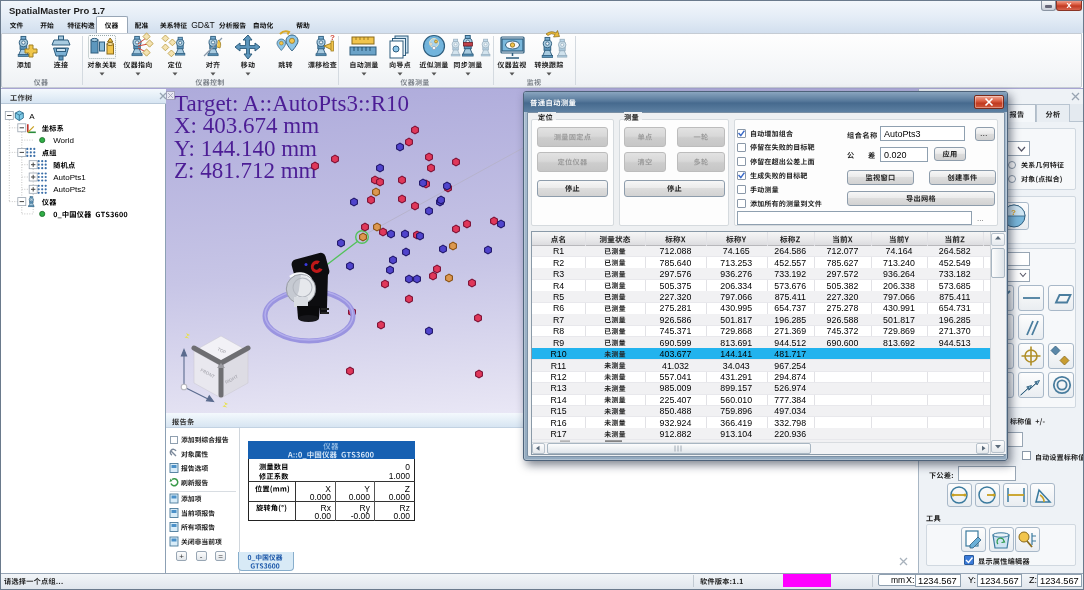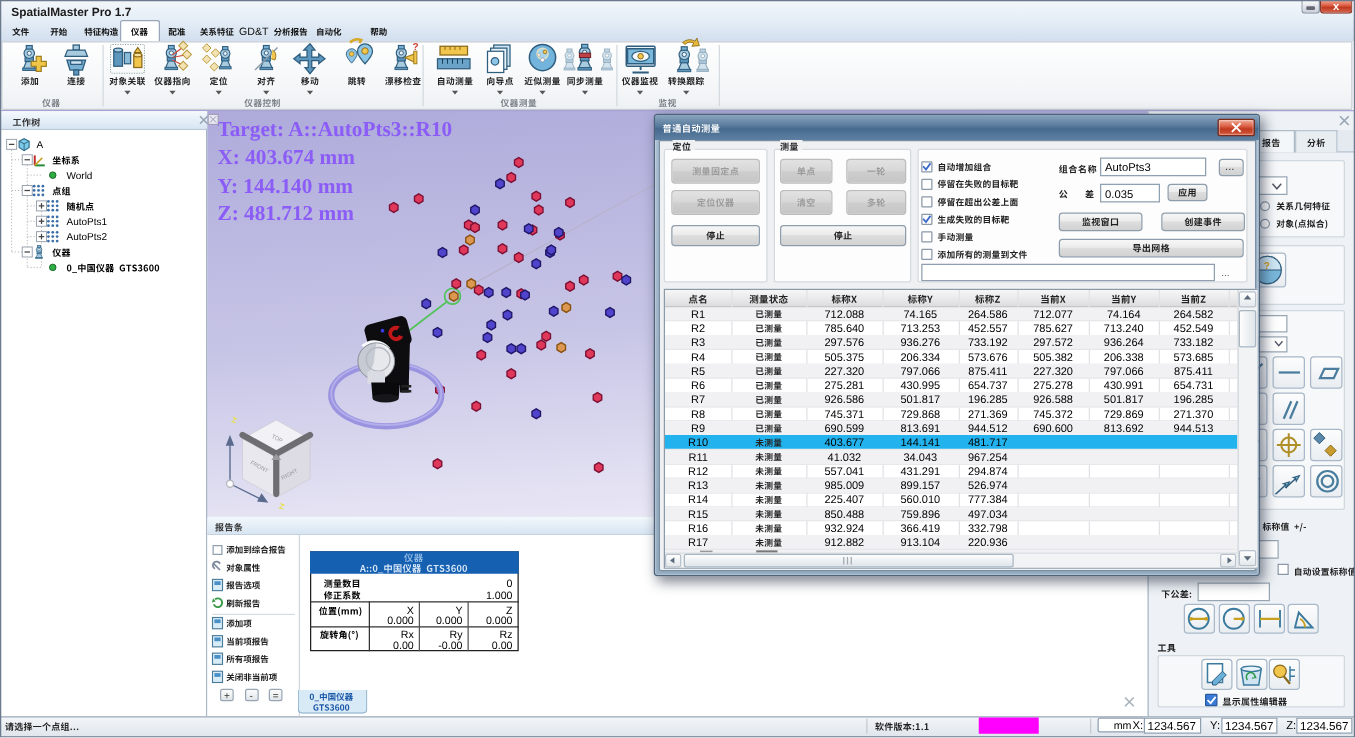--- a/index.html
+++ b/index.html
@@ -18,21 +18,21 @@
 <div style="position:absolute;left:1px;top:33px;width:1081px;height:55px;background:linear-gradient(#fefefe,#f4f6f8 70%,#eef1f4);border:1px solid #c5ccd4;border-radius:0 0 2px 2px"></div>
 <div style="position:absolute;left:82px;top:36px;width:1px;height:49px;background:#d4dae0"></div>
 <div style="position:absolute;left:338px;top:36px;width:1px;height:49px;background:#d4dae0"></div>
 <div style="position:absolute;left:493px;top:36px;width:1px;height:49px;background:#d4dae0"></div>
 <div style="position:absolute;left:575px;top:36px;width:1px;height:49px;background:#d4dae0"></div>
 <div style="position:absolute;left:0px;top:88px;width:1084px;height:3px;background:#a8a4d2"></div>
 <div style="position:absolute;left:88px;top:35px;width:28px;height:24px;border:1px dotted #9aa;border-radius:2px"></div>
 <div style="position:absolute;left:0;top:89px;width:166px;height:484px;background:#fff;border-right:1px solid #8ca0b4"></div>
 <div style="position:absolute;left:0;top:89px;width:166px;height:15px;background:linear-gradient(#f4f9fd,#d7e5f2);border-bottom:1px solid #b8c8d8"></div>
 <div style="position:absolute;left:166px;top:89px;width:752px;height:324px;background:linear-gradient(176deg,#aeabdb,#c7c5e6 52%,#e5e3f3 88%,#efedfa)"></div>
-<div style="position:absolute;left:174px;top:93px;font-family:'Liberation Serif',serif;font-weight:bold;font-size:17px;color:#8b5cf6;line-height:22.4px;letter-spacing:0px">Target: A::AutoPts3::R10<br>X: 403.674 mm<br>Y: 144.140 mm<br>Z: 481.712 mm</div>
+<div style="position:absolute;left:174px;top:93px;font-family:'Liberation Serif',serif;font-weight:normal;font-size:23px;color:#4c1d95;line-height:22.4px;letter-spacing:0px">Target: A::AutoPts3::R10<br>X: 403.674 mm<br>Y: 144.140 mm<br>Z: 481.712 mm</div>
 <div style="position:absolute;left:166px;top:413px;width:749px;height:160px;background:#fff;border-top:1px solid #9aa8b8"></div>
 <div style="position:absolute;left:166px;top:413px;width:749px;height:15px;background:linear-gradient(#f4f9fd,#d7e5f2);border-bottom:1px solid #c2d2e2"></div>
 <div style="position:absolute;left:166px;top:428px;width:74px;height:145px;background:#fff;border-right:1px solid #d0d6dc"></div>
 <div style="position:absolute;left:170px;top:435.5px;width:8px;height:8px;background:#fff;border:1px solid #90a0b0"></div>
 <div style="position:absolute;left:170px;top:491px;width:66px;height:1px;background:#d8dde2"></div>
 <div style="position:absolute;left:176.0px;top:551px;width:11px;height:10px;background:linear-gradient(#fcfcfc,#e2e6ea);border:1px solid #98a6b4;border-radius:2px;font-size:8px;text-align:center;line-height:9px;color:#333;font-family:'Liberation Sans'">+</div>
 <div style="position:absolute;left:195.5px;top:551px;width:11px;height:10px;background:linear-gradient(#fcfcfc,#e2e6ea);border:1px solid #98a6b4;border-radius:2px;font-size:8px;text-align:center;line-height:9px;color:#333;font-family:'Liberation Sans'">-</div>
 <div style="position:absolute;left:215.0px;top:551px;width:11px;height:10px;background:linear-gradient(#fcfcfc,#e2e6ea);border:1px solid #98a6b4;border-radius:2px;font-size:8px;text-align:center;line-height:9px;color:#333;font-family:'Liberation Sans'">=</div>
 <div style="position:absolute;left:248px;top:441px;width:167px;height:80px;background:#fff;border:1px solid #222"></div>
 <div style="position:absolute;left:248px;top:441px;width:167px;height:17.5px;background:#1660b2"></div>
@@ -1009,21 +1009,21 @@
     <div style="position:absolute;left:677px;top:152px;width:48px;height:20px;border:1px solid #bcbcbc;border-radius:3px;background:linear-gradient(#e2e2e2,#d8d8d8 45%,#cdcdcd 55%,#c6c6c6)"></div>
     <div style="position:absolute;left:624px;top:180px;width:101px;height:17px;border:1px solid #8e9dac;border-radius:3px;background:linear-gradient(#f7f7f7,#ebebeb 45%,#dddddd 50%,#d2d2d2)"></div>
     <div style="position:absolute;left:737px;top:129.0px;width:9px;height:9px;background:#fff;border:1px solid #8a98a8;border-radius:1px"></div>
     <div style="position:absolute;left:737px;top:142.5px;width:9px;height:9px;background:#fff;border:1px solid #8a98a8;border-radius:1px"></div>
     <div style="position:absolute;left:737px;top:157.0px;width:9px;height:9px;background:#fff;border:1px solid #8a98a8;border-radius:1px"></div>
     <div style="position:absolute;left:737px;top:171.0px;width:9px;height:9px;background:#fff;border:1px solid #8a98a8;border-radius:1px"></div>
     <div style="position:absolute;left:737px;top:185.0px;width:9px;height:9px;background:#fff;border:1px solid #8a98a8;border-radius:1px"></div>
     <div style="position:absolute;left:737px;top:199.0px;width:9px;height:9px;background:#fff;border:1px solid #8a98a8;border-radius:1px"></div>
     <div style="position:absolute;left:880px;top:126px;width:85px;height:15px;background:#fff;border:1px solid #8fa0b0;font-size:9px;line-height:14px;padding-left:3px;font-family:'Liberation Sans'">AutoPts3</div>
     <div style="position:absolute;left:975px;top:127px;width:20px;height:14px;border:1px solid #8e9dac;border-radius:3px;background:linear-gradient(#f7f7f7,#ebebeb 45%,#dddddd 50%,#d2d2d2)"></div>
-    <div style="position:absolute;left:880px;top:147px;width:48px;height:15px;background:#fff;border:1px solid #8fa0b0;font-size:9px;line-height:14px;padding-left:3px;font-family:'Liberation Sans'">0.035</div>
+    <div style="position:absolute;left:880px;top:147px;width:48px;height:15px;background:#fff;border:1px solid #8fa0b0;font-size:9px;line-height:14px;padding-left:3px;font-family:'Liberation Sans'">0.020</div>
     <div style="position:absolute;left:934px;top:147px;width:32px;height:14px;border:1px solid #8e9dac;border-radius:3px;background:linear-gradient(#f7f7f7,#ebebeb 45%,#dddddd 50%,#d2d2d2)"></div>
     <div style="position:absolute;left:847px;top:170px;width:67px;height:15px;border:1px solid #8e9dac;border-radius:3px;background:linear-gradient(#f7f7f7,#ebebeb 45%,#dddddd 50%,#d2d2d2)"></div>
     <div style="position:absolute;left:929px;top:170px;width:67px;height:15px;border:1px solid #8e9dac;border-radius:3px;background:linear-gradient(#f7f7f7,#ebebeb 45%,#dddddd 50%,#d2d2d2)"></div>
     <div style="position:absolute;left:847px;top:191px;width:148px;height:15px;border:1px solid #8e9dac;border-radius:3px;background:linear-gradient(#f7f7f7,#ebebeb 45%,#dddddd 50%,#d2d2d2)"></div>
     <div style="position:absolute;left:737px;top:211px;width:235px;height:14px;background:#fff;border:1px solid #8fa0b0"></div>
     <div style="position:absolute;left:531px;top:231px;width:475px;height:223.5px;background:#fff;border:1px solid #8a9aa8"></div>
     <div style="position:absolute;left:532px;top:232px;width:458px;height:13.5px;background:linear-gradient(#f6f6f6,#e8e8ea 60%,#dcdcdf);border-bottom:1px solid #b8b8bc"></div>
     <div style="position:absolute;left:585px;top:232px;width:1px;height:207px;background:#e2e2e6"></div>
     <div style="position:absolute;left:645px;top:232px;width:1px;height:207px;background:#e2e2e6"></div>
     <div style="position:absolute;left:706px;top:232px;width:1px;height:207px;background:#e2e2e6"></div>

